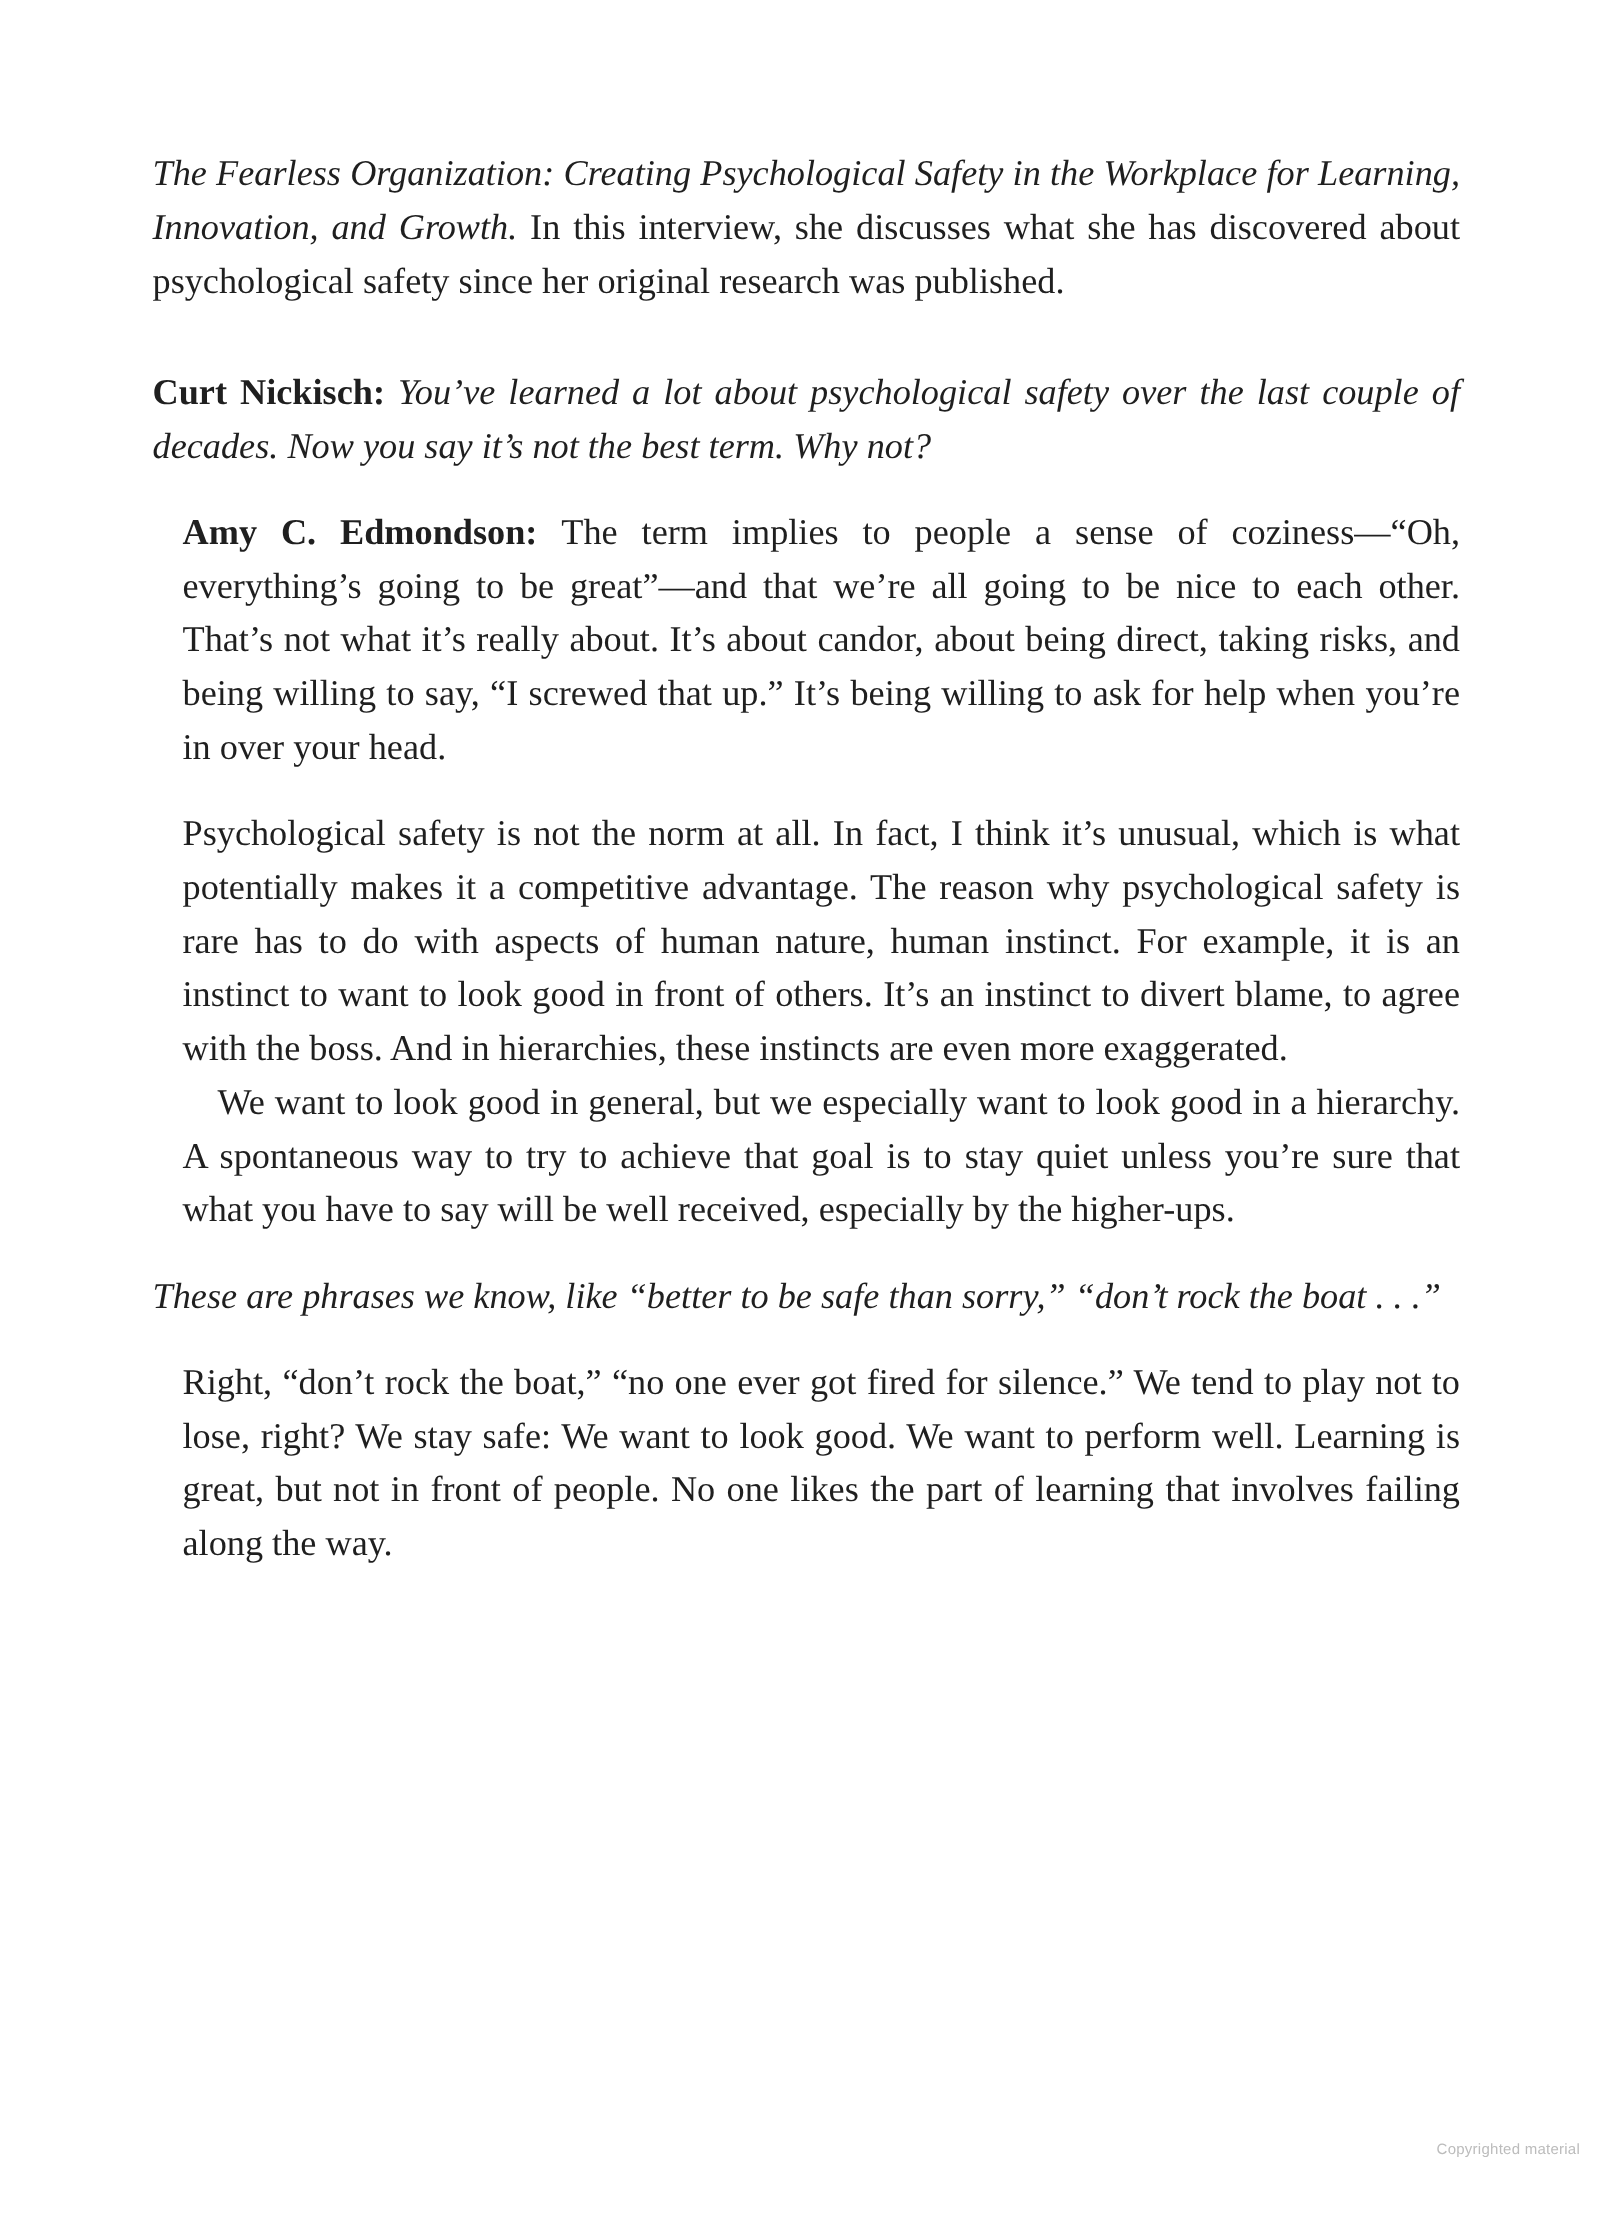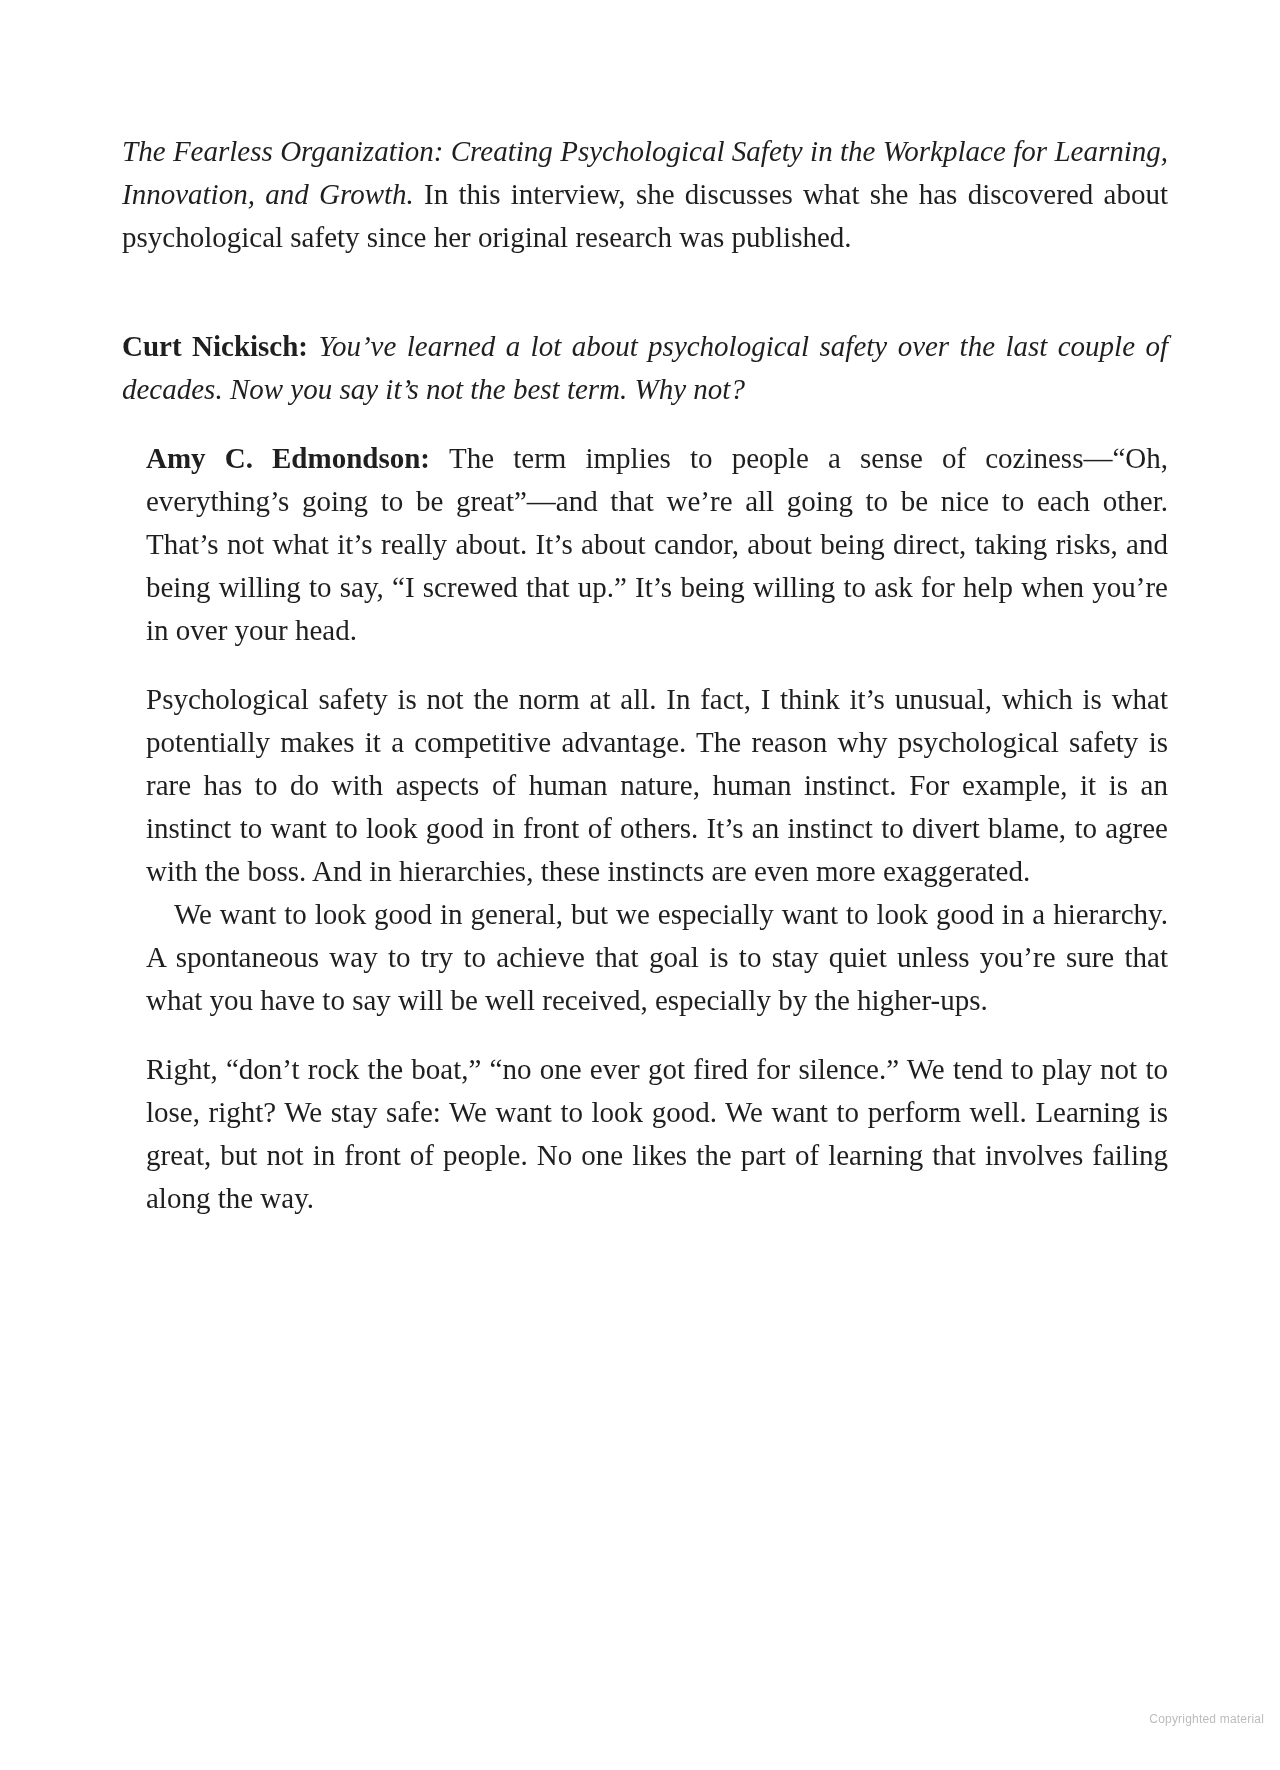--- a/index.html
+++ b/index.html
@@ -22,25 +22,25 @@
     width: 1046px;
     font-size: 29px;
     line-height: 43px;
     color: #1f1f1f;
     text-align: justify;
   }
   .content p {
     margin: 26px 0 0 0;
   }
   .content p:first-child {
-    margin-top: 12px;
+    margin-top: 0;
   }
   
   .p-intro + p {
-    margin-top: 66px;
+    margin-top: 46px;
   }
   .p-question {
     font-style: italic;
   }
   .p-answer,
   .p-answer-cont {
     padding-left: 24px;
   }
   
   .p-answer-cont {
@@ -70,16 +70,17 @@
 </head>
 <body>
 
 <div class="page">
   <main class="content" id="content">
       <p class="p-intro"><span class="run-italic">The Fearless Organization: Creating Psychological Safety in the Workplace for Learning, Innovation, and Growth.</span><span class="run-normal"> In this interview, she discusses what she has discovered about psychological safety since her original research was published.</span></p>
       <p class="p-question"><span class="run-bold">Curt Nickisch: </span><span class="run-italic">You’ve learned a lot about psychological safety over the last couple of decades. Now you say it’s not the best term. Why not?</span></p>
       <p class="p-answer"><span class="run-bold">Amy C. Edmondson: </span><span class="run-normal">The term implies to people a sense of coziness—“Oh, everything’s going to be great”—and that we’re all going to be nice to each other. That’s not what it’s really about. It’s about candor, about being direct, taking risks, and being willing to say, “I screwed that up.” It’s being willing to ask for help when you’re in over your head.</span></p>
       <p class="p-answer"><span class="run-normal">Psychological safety is not the norm at all. In fact, I think it’s unusual, which is what potentially makes it a competitive advantage. The reason why psychological safety is rare has to do with aspects of human nature, human instinct. For example, it is an instinct to want to look good in front of others. It’s an instinct to divert blame, to agree with the boss. And in hierarchies, these instincts are even more exaggerated.</span></p>
       <p class="p-answer-cont"><span class="run-normal">We want to look good in general, but we especially want to look good in a hierarchy. A spontaneous way to try to achieve that goal is to stay quiet unless you’re sure that what you have to say will be well received, especially by the higher-ups.</span></p>
+      <p class="p-question"><span class="run-italic">These are phrases we know, like “better to be safe than sorry,” “don’t rock the boat . . .”</span></p>
       <p class="p-answer"><span class="run-normal">Right, “don’t rock the boat,” “no one ever got fired for silence.” We tend to play not to lose, right? We stay safe: We want to look good. We want to perform well. Learning is great, but not in front of people. No one likes the part of learning that involves failing along the way.</span></p>
     </main>
   <div class="footer">Copyrighted material</div>
 </div>
 
 </body></html>

